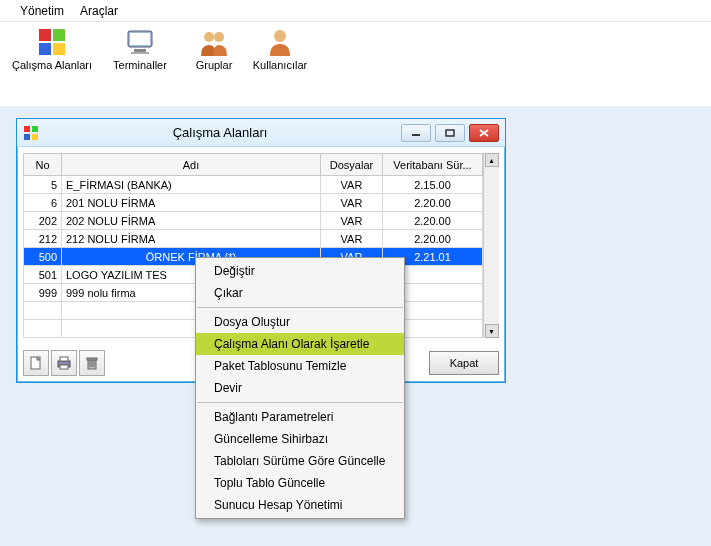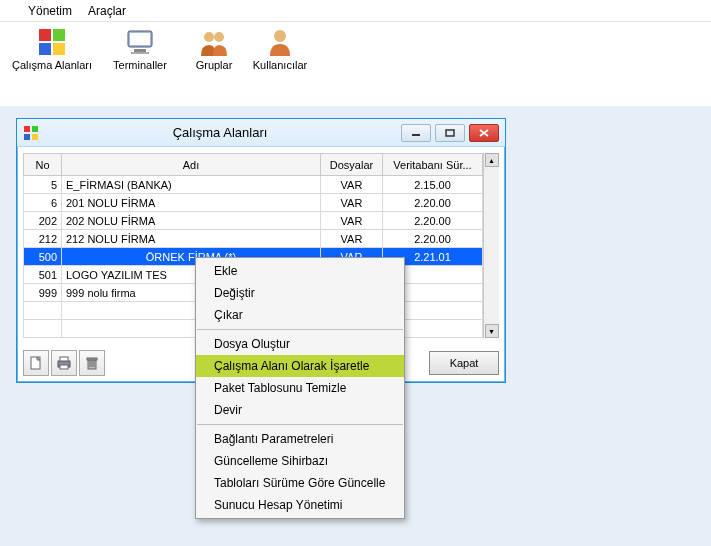--- a/index.html
+++ b/index.html
@@ -1,20 +1,20 @@
 <!DOCTYPE html>
 <html><head>
 <meta charset="utf-8">
 <style>
   * { box-sizing: border-box; font-family: Tahoma, Arial, sans-serif; }
   body { margin: 0; background: #fff; width: 711px; height: 546px; overflow: hidden; position: relative; }
   .main-window { width: 711px; height: 546px; background: #fff; position: relative; }
   .titlebar { background: linear-gradient(#cde6f7, #cde6f7); height: 24px; display: flex; align-items: center; padding: 0 4px; font-size: 12px; color: #000; }
   .app-icon { width: 16px; height: 16px; margin-right: 6px; }
-  .menubar { height: 22px; background: #fff; display: flex; align-items: center; padding: 0 20px; border-bottom: 1px solid #e5e5e5; }
+  .menubar { height: 22px; background: #fff; display: flex; align-items: center; padding: 0 12px; border-bottom: 1px solid #e5e5e5; }
   .menubar span { font-size: 12px; color: #000; padding: 2px 8px; cursor: default; }
   .toolbar { height: 60px; background: #fff; display: flex; align-items: flex-start; padding: 4px 8px 0 8px; gap: 0; }
   .tool-item { display: flex; flex-direction: column; align-items: center; width: 88px; cursor: default; }
   .tool-item .icon { width: 32px; height: 32px; margin-bottom: 1px; }
   .tool-item .label { font-size: 11px; color: #000; text-align: center; }
   .client-area { position: absolute; left: 0; top: 106px; right: 0; bottom: 0; background: #e6eff7; padding: 12px 16px; }
   .child-window { width: 490px; border: 1px solid #1e90d8; background: #fff; box-shadow: 0 0 0 1px #6fb7e9 inset; position: relative; }
   .child-titlebar { height: 28px; background: linear-gradient(#eaf4fc, #dceefb); display: flex; align-items: center; padding: 0 6px; border-bottom: 1px solid #b8d8ef; position: relative; }
   .child-titlebar .title { flex: 1; text-align: center; font-size: 13px; color: #000; }
   .child-titlebar .wicon { width: 16px; height: 16px; }
@@ -235,27 +235,27 @@
               </svg>
             </span>
         </div>
         <div class="ft-spacer"></div>
         <button class="close-btn">Kapat</button>
       </div>
     </div>
   </div>
 
   <div class="context-menu" id="ctx-menu">
-      <div class="item">Ekle</div>
       <div class="item">Değiştir</div>
       <div class="item">Çıkar</div>
       <hr>
       <div class="item">Dosya Oluştur</div>
       <div class="item green">Çalışma Alanı Olarak İşaretle</div>
       <div class="item">Paket Tablosunu Temizle</div>
       <div class="item">Devir</div>
       <hr>
       <div class="item">Bağlantı Parametreleri</div>
       <div class="item">Güncelleme Sihirbazı</div>
       <div class="item">Tabloları Sürüme Göre Güncelle</div>
+      <div class="item">Toplu Tablo Güncelle</div>
       <div class="item">Sunucu Hesap Yönetimi</div>
     </div>
 </div>
 
 </body></html>

